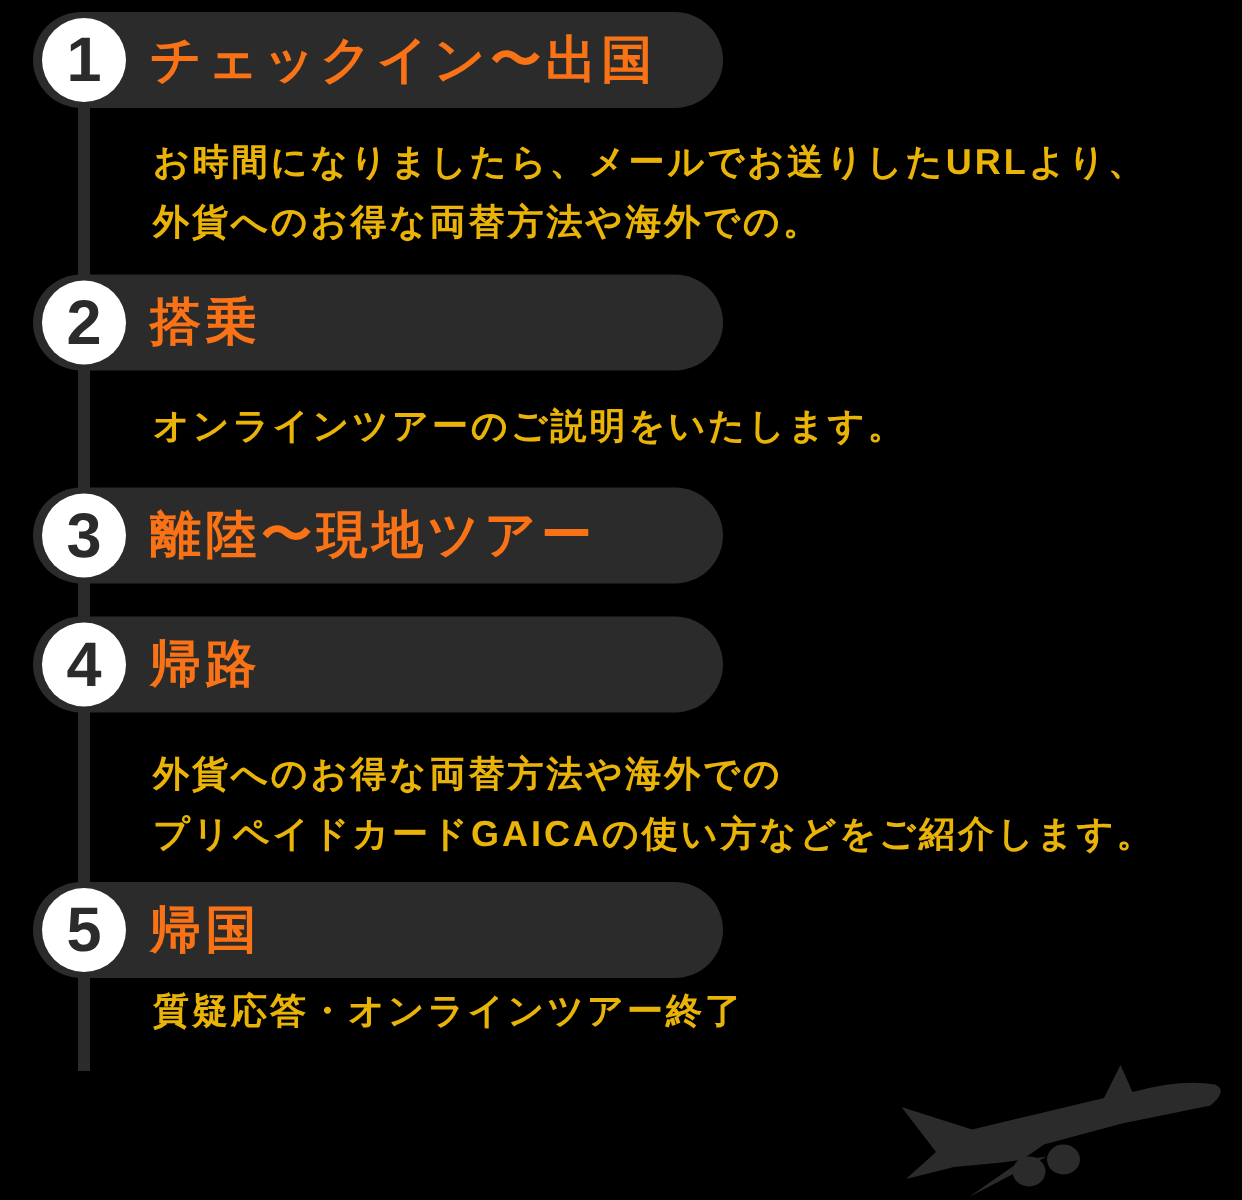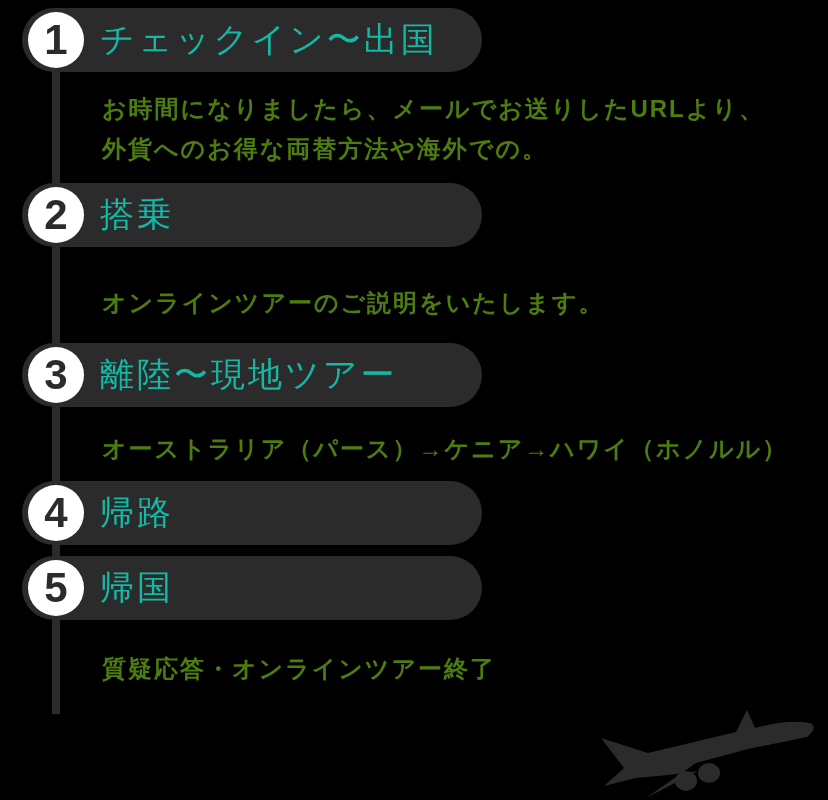--- a/index.html
+++ b/index.html
@@ -44,30 +44,30 @@
     font-size: 42px;
     font-weight: bold;
     display: flex;
     align-items: center;
     justify-content: center;
     flex: 0 0 auto;
     line-height: 1;
   }
   .pill-title {
     margin-left: 16px;
-    color: #14b8a6;
+    color: #f97316;
     font-size: 34px;
-    font-weight: normal;
+    font-weight: bold;
     letter-spacing: 3px;
     white-space: nowrap;
     text-align: center;
   }
   .desc {
     margin-left: 102px;
-    color: #4d7c0f;
+    color: #eab308;
     font-size: 24px;
     font-weight: bold;
     line-height: 40px;
     letter-spacing: 2px;
     white-space: nowrap;
   }
   .desc .line { display: block; }
   .airplane {
     position: absolute;
     left: 598px;
@@ -95,54 +95,57 @@
     </div>
   </section>
 
   <section class="step" style="margin-top:14px">
     <div class="pill">
       <div class="num-circle">
         <span>2</span>
       </div>
       <div class="pill-title">搭乗</div>
     </div>
-    <div class="desc" style="margin-top:36px">
+    <div class="desc" style="margin-top:18px">
       <span class="line">オンラインツアーのご説明をいたします。</span>
     </div>
   </section>
 
   <section class="step" style="margin-top:20px">
     <div class="pill">
       <div class="num-circle">
         <span>3</span>
       </div>
       <div class="pill-title">離陸〜現地ツアー</div>
     </div>
     <div class="desc" style="margin-top:22px">
-      <span class="line">オーストラリア（パース）→ケニア→ハワイ（ホノルル）</span>
     </div>
   </section>
 
   <section class="step" style="margin-top:12px">
     <div class="pill">
       <div class="num-circle">
         <span>4</span>
       </div>
       <div class="pill-title">帰路</div>
     </div>
+    <div class="desc" style="margin-top:22px">
+      <span class="line">外貨へのお得な両替方法や海外での</span>
+      <span class="line">プリペイドカードGAICAの使い方などをご紹介します。</span>
+    </div>
   </section>
 
   <section class="step" style="margin-top:11px">
     <div class="pill">
       <div class="num-circle">
         <span>5</span>
       </div>
       <div class="pill-title">帰国</div>
     </div>
-    <div class="desc" style="margin-top:29px">
+    <div class="desc" style="margin-top:3px">
       <span class="line">質疑応答・オンラインツアー終了</span>
     </div>
   </section>
 
   <svg class="airplane" width="222" height="95" viewBox="0 0 222 95" aria-hidden="true">
     <g fill="#2b2b2b">
 
       <path d="M3 30
                L50 45
                L138 24

